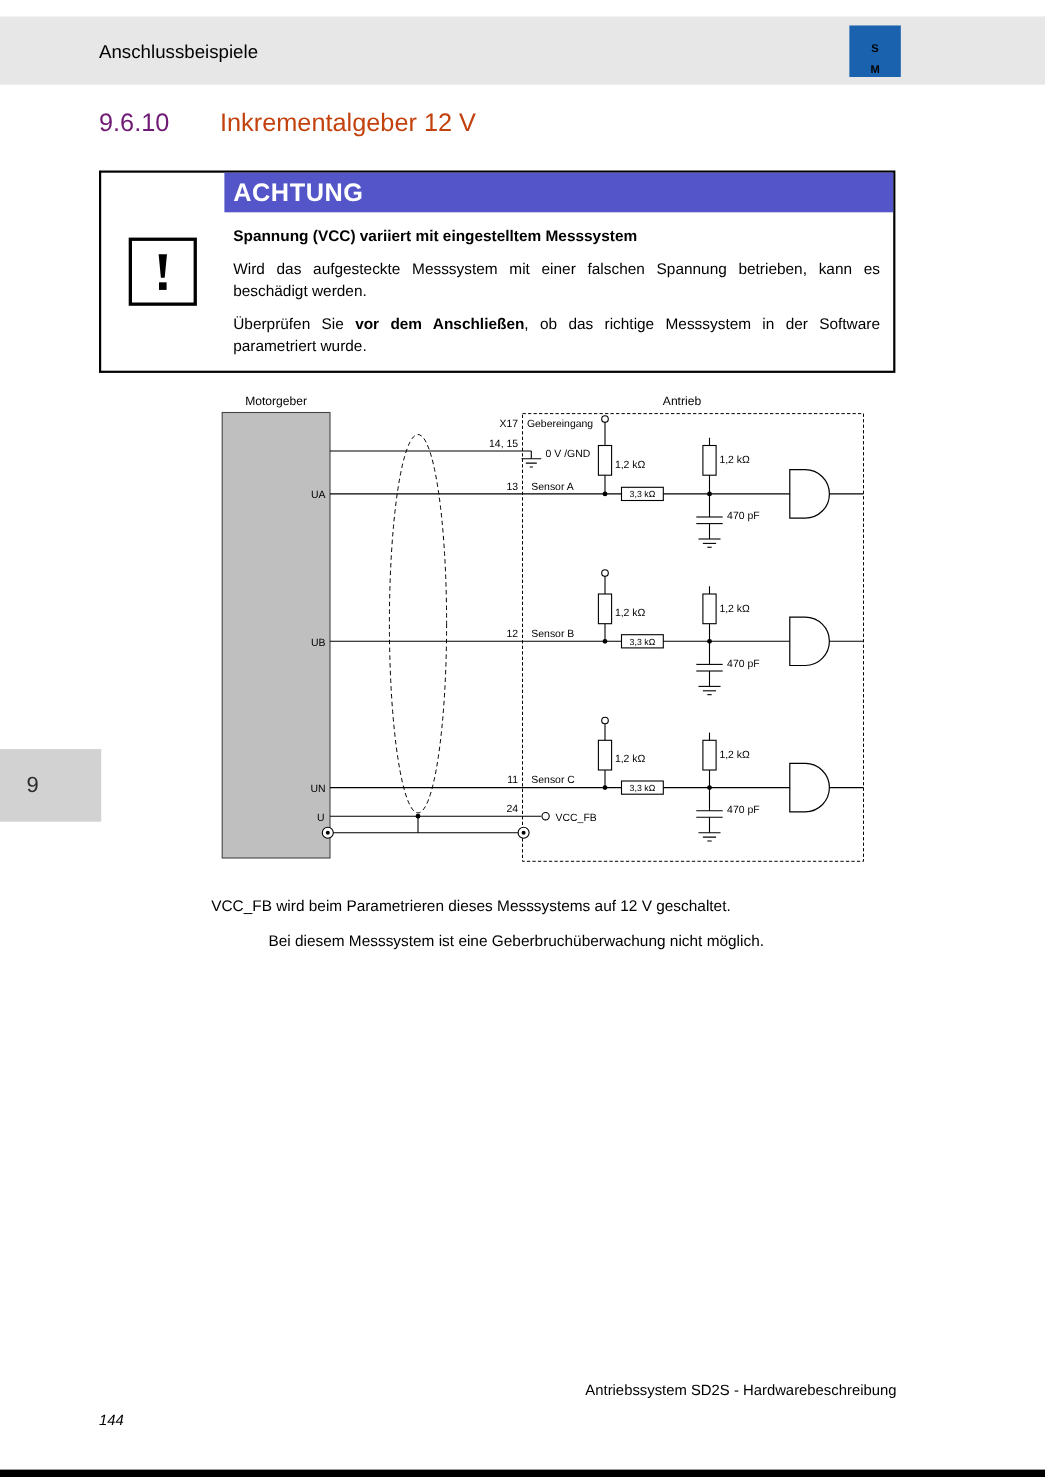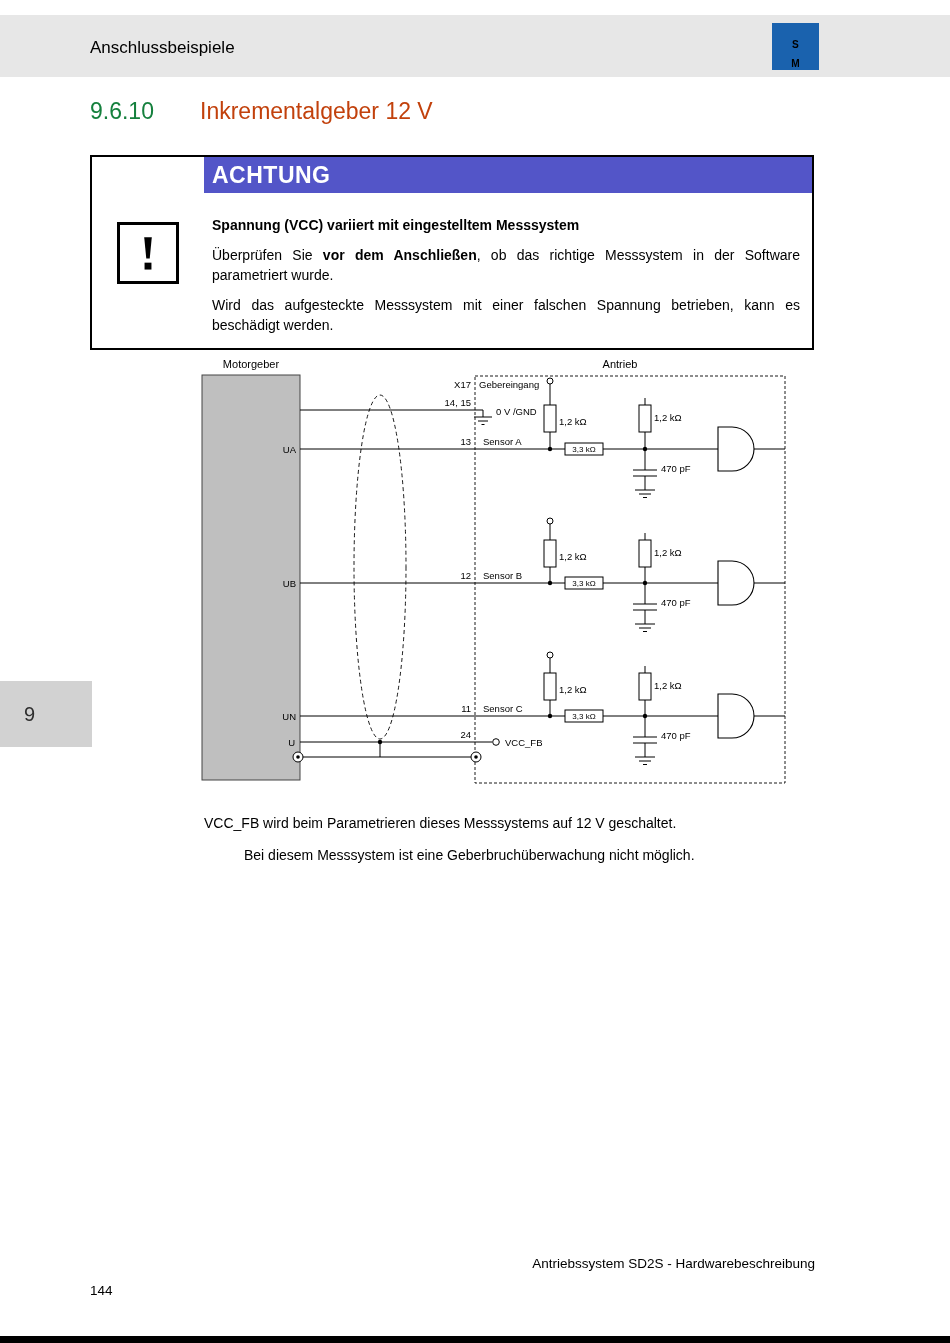--- a/index.html
+++ b/index.html
@@ -2,49 +2,49 @@
 <html><head>
 <meta charset="utf-8">
 <style>
   html,body{margin:0;padding:0;}
   body{width:950px;height:1343px;position:relative;background:#fff;font-family:"Liberation Sans",sans-serif;color:#000;overflow:hidden;}
 
   .header-band{position:absolute;left:0;top:15px;width:950px;height:62px;background:#e7e7e7;}
   .header-title{position:absolute;left:90px;top:38px;font-size:17px;font-weight:400;}
   .logo{position:absolute;left:772px;top:23px;width:47px;height:47px;}
 
-  .sec-num{position:absolute;left:90px;top:98px;font-size:23px;color:#15803d;}
+  .sec-num{position:absolute;left:90px;top:98px;font-size:23px;color:#701a75;}
   .sec-title{position:absolute;left:200px;top:98px;font-size:23px;color:#c2410c;}
 
   .warning-box{position:absolute;left:90px;top:155px;width:720px;border:2px solid #000;display:flex;background:#fff;}
   .warn-icon-cell{width:112px;display:flex;align-items:center;justify-content:center;}
   .warn-icon{width:56px;height:56px;border:3px solid #000;display:flex;align-items:center;justify-content:center;}
   .warn-right{flex:1;}
   .warn-titlebar{height:36px;background:#5355c8;color:#fff;font-size:23px;font-weight:700;letter-spacing:.5px;display:flex;align-items:center;padding-left:8px;}
-  .warn-body{padding:23px 12px 10px 8px;font-size:14px;line-height:1.42;}
+  .warn-body{padding:12px 12px 10px 8px;font-size:14px;line-height:1.42;}
   .warn-head{font-weight:700;margin:2px 0 9px 0;}
   .warn-body p{margin:0 0 10px 0;text-align:justify;}
   .warn-body p:last-child{margin-bottom:3px;}
 
   .circuit{position:absolute;left:195px;top:352px;}
   svg text{font-family:"Liberation Sans",sans-serif;font-size:9.5px;fill:#000;}
   svg .t11{font-size:11px;}
   svg .t8{font-size:8px;}
   svg line{stroke:#000;stroke-width:1;}
   svg .res{fill:#fff;stroke:#000;stroke-width:1;}
   svg .dot{fill:#000;stroke:none;}
   svg .term{fill:#fff;stroke:#000;stroke-width:1;}
   svg .comp{fill:#fff;stroke:#000;stroke-width:1.1;}
 
-  .note1{position:absolute;left:204px;top:815px;font-size:14px;}
+  .note1{position:absolute;left:192px;top:815px;font-size:14px;}
   .note2{position:absolute;left:200px;top:847px;font-size:14px;margin-left:44px;}
 
   .chapter-tab{position:absolute;left:0;top:681px;width:68px;height:66px;background:#d2d2d2;font-size:20px;color:#2e2e2e;display:flex;align-items:center;padding-left:24px;}
 
-  .footer-page{position:absolute;left:90px;top:1283px;font-size:13.5px;}
+  .footer-page{position:absolute;left:90px;top:1283px;font-size:13.5px;font-style:italic;}
   .footer-doc{position:absolute;right:135px;top:1256px;font-size:13.5px;}
   .bottom-bar{position:absolute;left:0;top:1336px;width:950px;height:7px;background:#000;}
 </style>
 </head>
 <body>
 
 <div class="header-band"></div>
 <div class="header-title">Anschlussbeispiele</div>
 
 <svg class="logo" viewBox="0 0 44 44">
@@ -62,22 +62,22 @@
       <svg width="40" height="44" viewBox="0 0 58 58">
         <polygon points="23.5,6 34.5,6 31.5,37 26.5,37" fill="#000"></polygon>
         <rect x="24" y="43" width="10" height="10" fill="#000"></rect>
       </svg>
     </div>
   </div>
   <div class="warn-right">
     <div class="warn-titlebar">ACHTUNG</div>
     <div class="warn-body">
       <p class="warn-head">Spannung (VCC) variiert mit eingestelltem Messsystem</p>
+      <p>Wird das aufgesteckte Messsystem mit einer falschen Spannung betrieben, kann es beschädigt werden.</p>
       <p><span>Überprüfen Sie </span><b>vor dem Anschließen</b><span>, ob das richtige Messsystem in der Software parametriert wurde.</span></p>
-      <p>Wird das aufgesteckte Messsystem mit einer falschen Spannung betrieben, kann es beschädigt werden.</p>
     </div>
   </div>
 </div>
 
 <svg class="circuit" width="600" height="440" viewBox="0 0 600 440">
 
   <rect x="7" y="23" width="98" height="405" fill="#bfbfbf" stroke="#444" stroke-width="1"></rect>
   <text x="56" y="16" text-anchor="middle" class="t11">Motorgeber</text>
 
   <rect x="280" y="24" width="310" height="407" fill="none" stroke="#000" stroke-width="0.9" stroke-dasharray="3 2"></rect>

